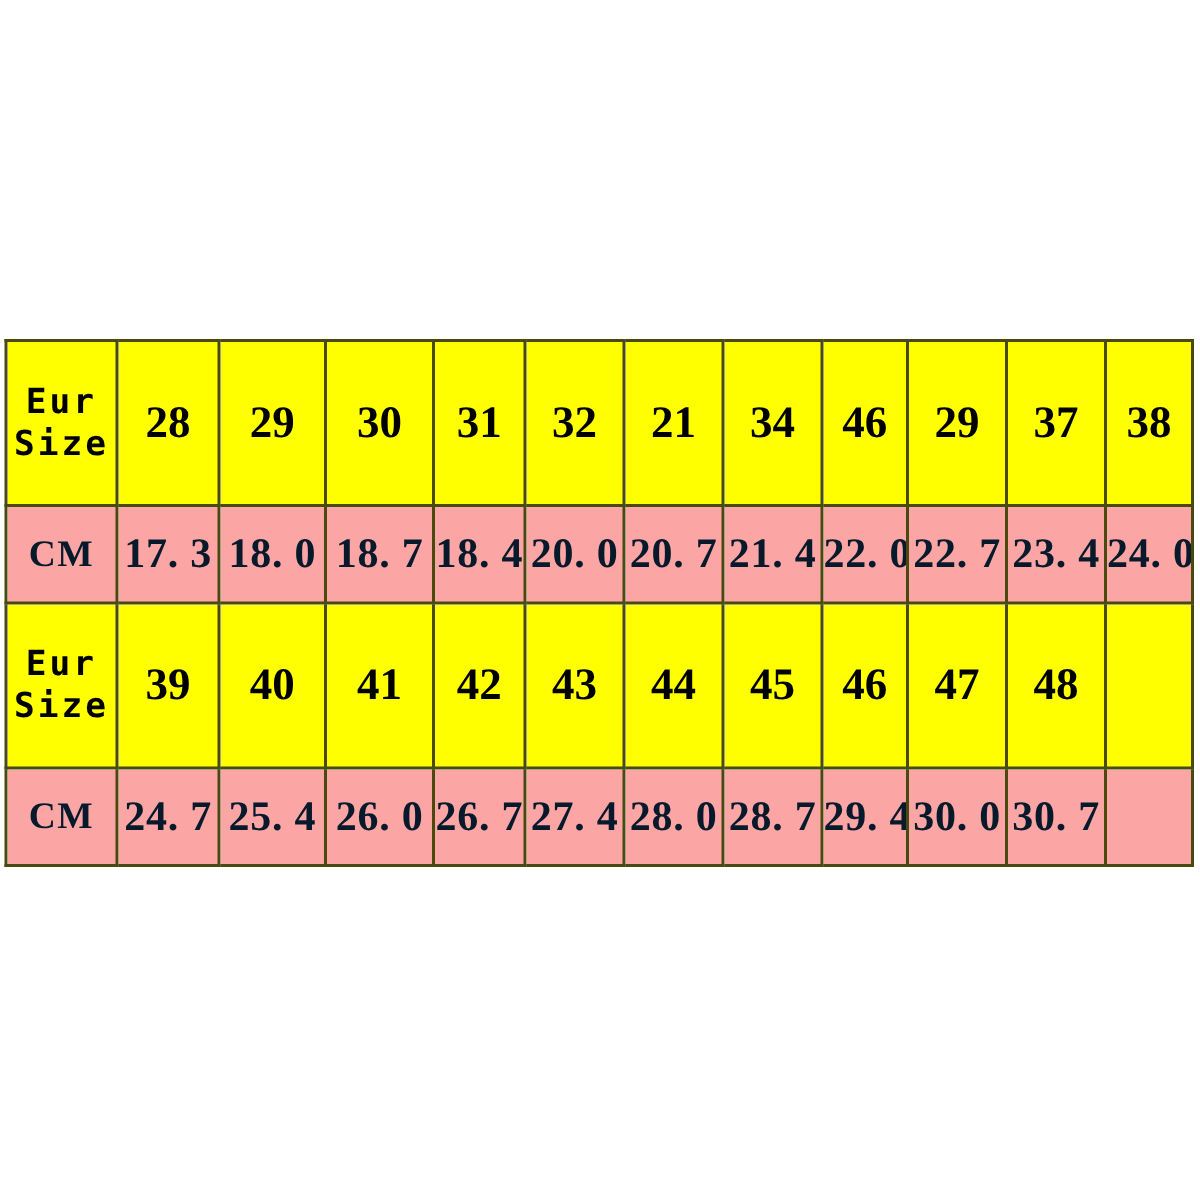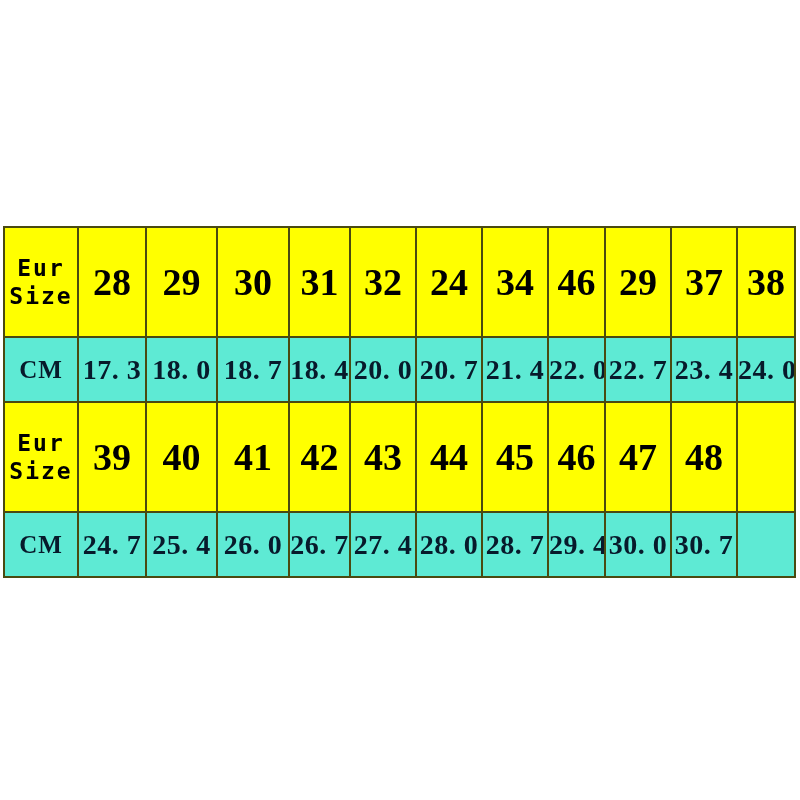--- a/index.html
+++ b/index.html
@@ -47,21 +47,21 @@
     overflow: hidden;
     white-space: nowrap;
   }
 
   
   tr.row-eur td {
     background: #ffff00;
     color: #000000;
   }
   tr.row-cm td {
-    background: #5eead4;
+    background: #fca5a5;
     color: #071a2b;
   }
 
   
   td.label-cell {
     font-family: "DejaVu Sans Mono", "Liberation Mono", monospace;
     font-weight: 700;
     letter-spacing: 2px;
   }
   tr.row-eur td.label-cell {
@@ -73,21 +73,21 @@
     font-size: 25px;
     font-weight: 700;
     letter-spacing: 1px;
   }
   td.label-cell .label-line {
     display: block;
   }
 
   
   tr.row-eur td.value-cell {
-    font-size: 38px;
+    font-size: 30px;
     font-weight: 700;
     font-family: "Liberation Serif", "DejaVu Serif", serif;
   }
   tr.row-cm td.value-cell {
     font-size: 28px;
     font-weight: 700;
     font-family: "Liberation Serif", "DejaVu Serif", serif;
     letter-spacing: 0.5px;
   }
   td.empty-cell {
@@ -120,21 +120,21 @@
         <tr class="row-eur">
           <td class="label-cell">
             <span class="label-line">Eur</span>
             <span class="label-line">Size</span>
           </td>
           <td class="value-cell">28</td>
           <td class="value-cell">29</td>
           <td class="value-cell">30</td>
           <td class="value-cell">31</td>
           <td class="value-cell">32</td>
-          <td class="value-cell">24</td>
+          <td class="value-cell">21</td>
           <td class="value-cell">34</td>
           <td class="value-cell">46</td>
           <td class="value-cell">29</td>
           <td class="value-cell">37</td>
           <td class="value-cell">38</td>
         </tr>
 
         <tr class="row-cm">
           <td class="label-cell">
             <span class="label-line">CM</span>

